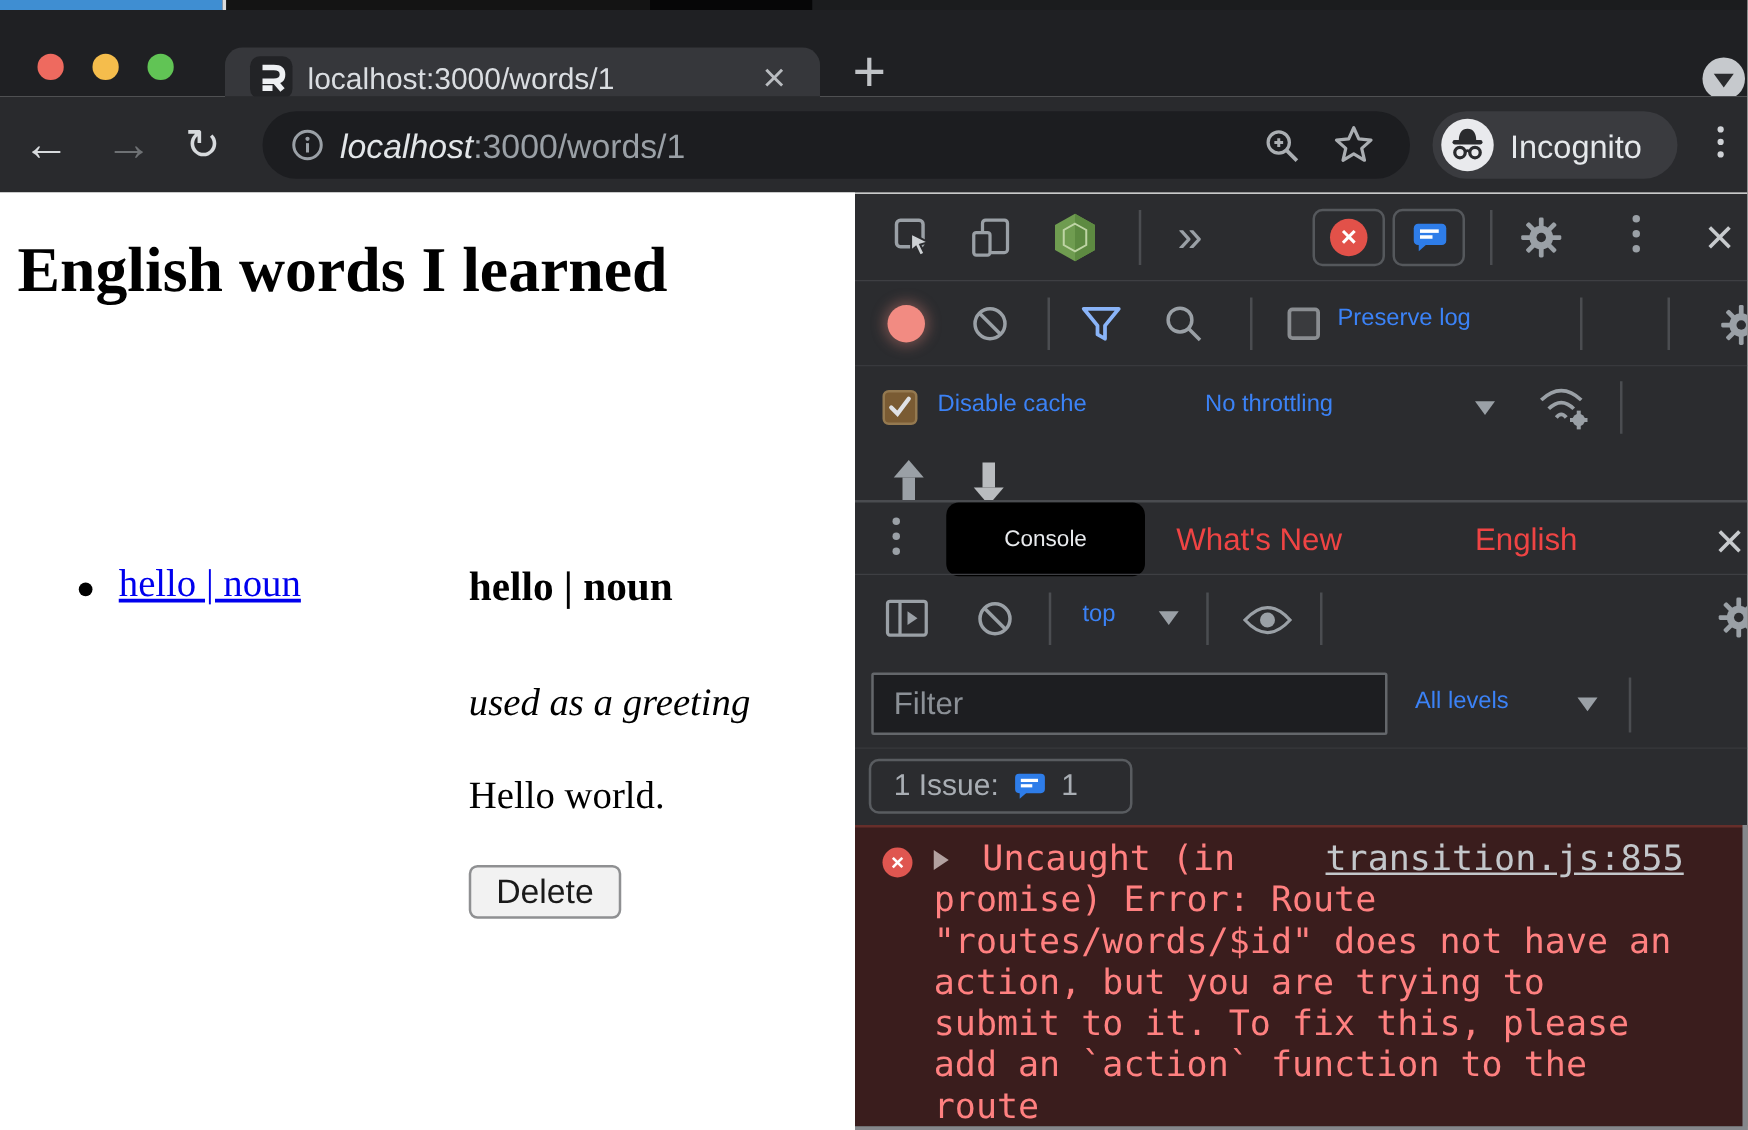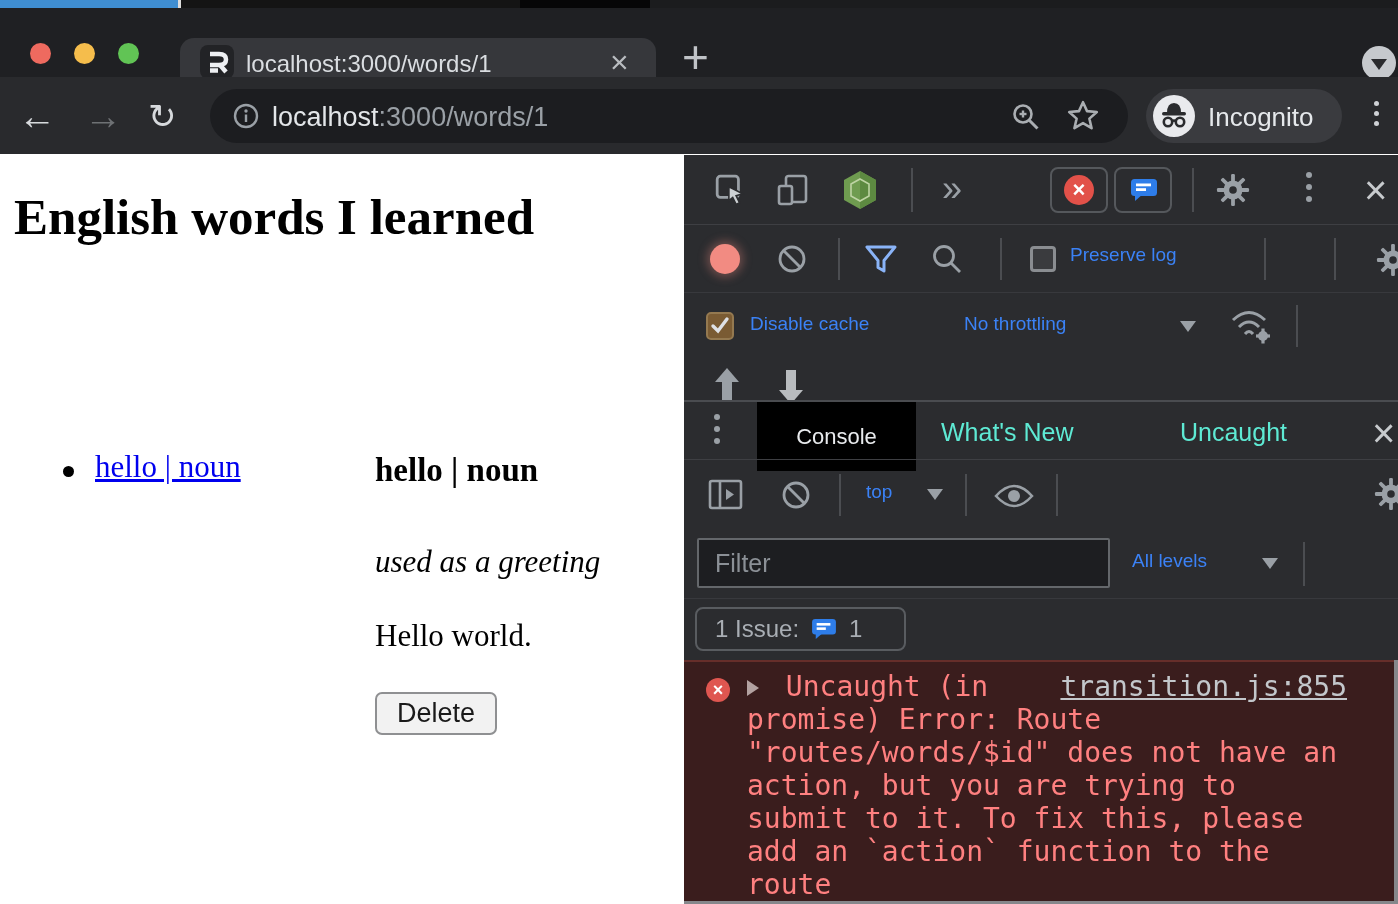--- a/index.html
+++ b/index.html
@@ -22,21 +22,21 @@
   .newtab { position:absolute; left:682px; top:26px; font-size:46px; font-weight:200; color:#c0c3c7; }
   .tabsearch { position:absolute; left:1362px; top:38px; width:34px; height:34px; border-radius:50%; background:#c6c9cd; }
   .tri-down { width:0; height:0; border-left:8px solid transparent; border-right:8px solid transparent; border-top:11px solid #9aa0a6; }
   .tabsearch .tri-down { position:absolute; left:9px; top:13px; border-top-color:#2a2b2e; }
 
   
   .toolbar { position:absolute; top:77px; left:0; width:1398px; height:77px; background:#292a2d; }
   .navicon { position:absolute; color:#d7dadd; }
   .pill { position:absolute; left:210px; top:12px; width:918px; height:54px; border-radius:27px; background:#1c1d20; }
   .urltext { position:absolute; left:62px; top:13px; font-size:27px; white-space:nowrap; }
-  .urlhost { color:#e3e6e9; }
+  .urlhost { color:#e3e6e9;font-style:italic; }
   .urlrest { color:#9aa0a6; }
   .incog { position:absolute; left:1146px; top:12px; width:196px; height:54px; border-radius:27px; background:#3a3b3f;text-decoration:underline; }
   .incog-circle { position:absolute; left:7px; top:6px; width:42px; height:42px; border-radius:50%; background:#e9eaed; }
   .incoglabel { position:absolute; left:62px; top:13px; font-size:26px; color:#e5e8eb; }
   .dots-v { display:flex; flex-direction:column; gap:5px; }
   .dots-v i { width:5px; height:5px; border-radius:50%; background:#cfd2d6; }
 
   
   .page { position:absolute; left:0; top:154px; width:684px; height:750px; background:#fff; font-family:"Liberation Serif", serif; }
   .page h1 { position:absolute; left:14px; top:23px; width:560px; font-size:51px; line-height:80px; font-weight:bold; color:#000; }
@@ -55,22 +55,22 @@
   .dtlabel { position:absolute; font-size:19px; color:#3b82f6; white-space:nowrap; }
   .badge { position:absolute; width:58px; height:46px; border:2px solid #55585c; border-radius:8px; }
   .errcircle { width:30px; height:30px; border-radius:50%; background:#e25149; color:#fff; font-size:22px; font-weight:bold; display:flex; align-items:center; justify-content:center; }
   .dots-dt { display:flex; flex-direction:column; gap:6px; }
   .dots-dt i { width:6px; height:6px; border-radius:50%; background:#9aa0a6; }
   .closex { font-size:40px; color:#c7cacd; line-height:1; }
   .record { position:absolute; width:30px; height:30px; border-radius:50%; background:#f28b82; box-shadow:0 0 10px 3px rgba(242,139,130,0.35); }
   .cb { position:absolute; width:26px; height:26px; border:3px solid #8a8d91; border-radius:4px; background:#3a3b3e; }
   .cb-checked { position:absolute; width:28px; height:28px; border-radius:5px; background:#7a5b33; border:2px solid #947950; }
   .drawer-tabs { border-top:2px solid #4a4c50; background:#2b2c2f; }
-  .dtab-active { position:absolute; left:73px; top:0; width:159px; height:69px; background:#000; color:#e8eaed; font-size:22px; display:flex; align-items:center; justify-content:center; }
-  .dtab { position:absolute; top:16px; font-size:25px; color:#5eead4; white-space:nowrap; }
+  .dtab-active { position:absolute; left:73px; top:0; width:159px; height:59px; background:#000; color:#e8eaed; font-size:18px; display:flex; align-items:center; justify-content:center;border-radius:10px; }
+  .dtab { position:absolute; top:16px; font-size:25px; color:#ef4444; white-space:nowrap; }
   .filterbox { position:absolute; left:13px; top:9px; width:413px; height:50px; background:#1d1e21; border:2px solid #64676b; border-radius:2px; }
   .filterbox input { width:100%; height:100%; background:transparent; border:none; outline:none; font-size:25px; color:#e8eaed; padding-left:16px; font-family:"Liberation Sans", sans-serif; }
   .filterbox input::placeholder { color:#8b9096; }
   .issuebtn { position:absolute; left:11px; top:8px; width:211px; height:44px; border:2px solid #595c60; border-radius:8px; display:flex; align-items:center; padding-left:18px; gap:12px; }
   .issuebtn span { font-size:24px; color:#a9aeb4; }
   .errorblock { position:absolute; left:0; top:505px; width:714px; height:241px; background:#3a1d1d; border-top:2px solid #662e2a; }
   .err-icon { position:absolute; left:22px; top:16px; width:24px; height:24px; border-radius:50%; background:#df5650; color:#fff; font-size:18px; font-weight:bold; display:flex; align-items:center; justify-content:center; }
   .err-text { position:absolute; left:63px; top:8px; width:600px; font-family:"DejaVu Sans Mono", monospace; font-size:28px; line-height:33px; color:#ff8080; }
   .err-link { float:right; color:#c3c7cb; text-decoration:underline; margin-left:8px; }
   .err-tri { display:inline-block; width:0; height:0; border-top:8px solid transparent; border-bottom:8px solid transparent; border-left:12px solid #b3a2a1; margin-right:10px; }
@@ -290,21 +290,21 @@
     </div>
 
     <div class="dt-row drawer-tabs" style="top:245px;height:59px">
       <div class="abs dots-dt" style="left:30px;top:12px">
           <i></i>
           <i></i>
           <i></i>
         </div>
       <div class="dtab-active">Console</div>
       <div class="dtab" style="left:257px">What's New</div>
-      <div class="dtab" style="left:496px">Uncaught</div>
+      <div class="dtab" style="left:496px">English</div>
       <div class="abs closex" style="left:688px;top:11px">×</div>
     </div>
 
     <div class="dt-row" style="top:304px;height:70px;border-top:1px solid #3e3f43">
       <svg class="abs" style="left:24px;top:18px" width="36" height="34" viewBox="0 0 36 34">
         <rect x="2" y="3" width="31" height="27" rx="2" stroke="#9aa0a6" stroke-width="2.6" fill="none"></rect>
         <line x1="12" y1="3" x2="12" y2="30" stroke="#9aa0a6" stroke-width="2.6"></line>
         <polygon points="18,11 26,16.5 18,22" fill="#9aa0a6"></polygon>
       </svg>
       <svg class="abs" style="left:96px;top:19px" width="32" height="32" viewBox="0 0 32 32">

